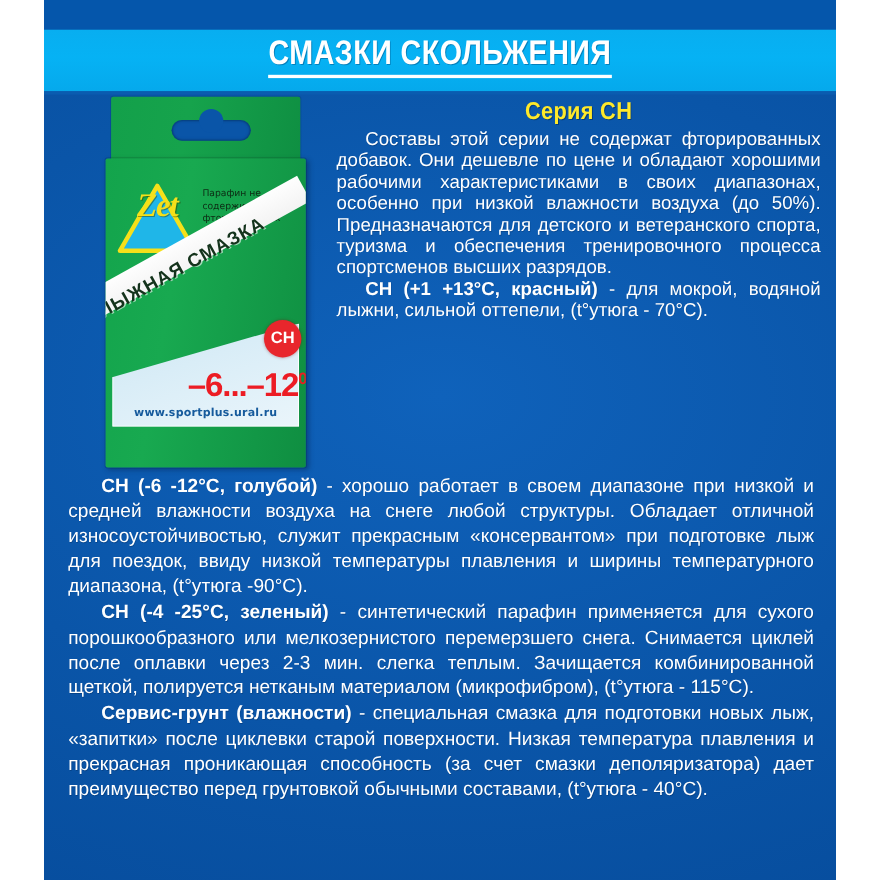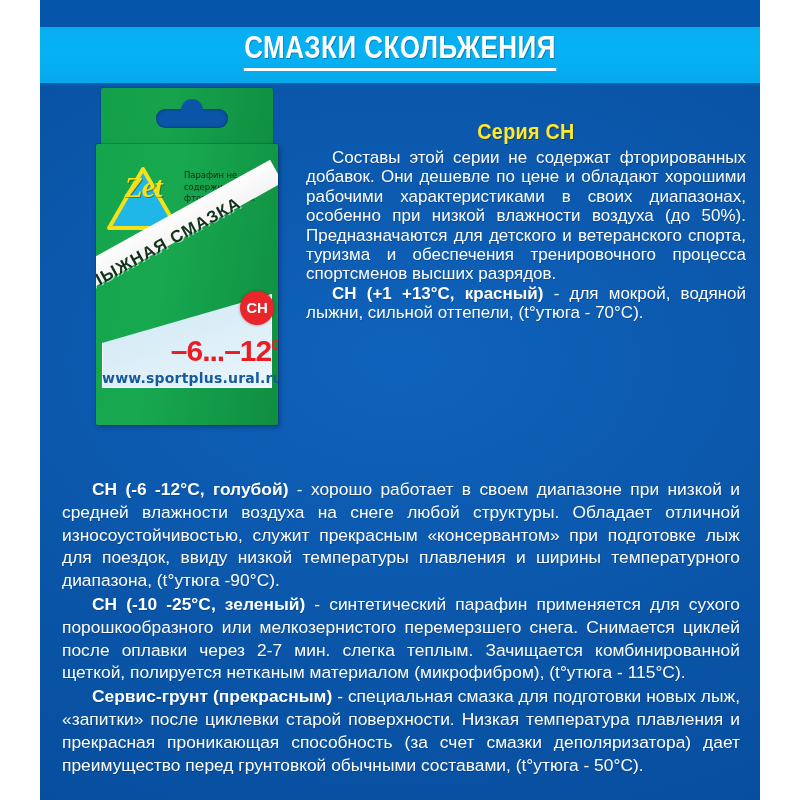--- a/index.html
+++ b/index.html
@@ -73,37 +73,37 @@
   .chbadge{position:absolute;left:144px;top:147px;width:34px;height:34px;border-radius:50%;
         background:#e8262c;box-shadow:0 0 3px rgba(120,0,0,.45);}
   .chbadge span{position:absolute;left:0;top:8px;width:34px;text-align:center;
         font-family:"Liberation Sans",sans-serif;font-weight:bold;font-size:15px;color:#ffffff;}
 
   .temprange{position:absolute;left:6px;top:190px;width:170px;text-align:center;
         font-family:"Liberation Sans",sans-serif;font-weight:bold;font-size:30px;
         color:#ec1c24;letter-spacing:-1px;padding-left:48px;}
   .temprange sup{font-size:15px;vertical-align:super;}
   .site{position:absolute;left:6px;top:226px;width:170px;text-align:center;
-        font-family:"DejaVu Sans",sans-serif;font-weight:bold;font-size:14px;color:#165a9c;
+        font-family:"DejaVu Sans",sans-serif;font-weight:bold;font-size:10px;color:#165a9c;
         letter-spacing:0.2px;}
 
   
-  .rightcol{position:absolute;left:266px;top:88px;width:440px;color:#ffffff;margin-top:31px;}
+  .rightcol{position:absolute;left:266px;top:88px;width:440px;color:#ffffff;}
   .serie{width:100%;text-align:center;
          font-family:"Liberation Sans Narrow","Liberation Sans",sans-serif;
          font-weight:bold;font-size:22px;color:#ffe92a;letter-spacing:0.3px;
          transform:scaleX(0.9);transform-origin:50% 50%;
          text-shadow:1px 1px 0 rgba(0,35,80,.5);margin-bottom:3px;}
   .rp{font-family:"Liberation Sans",sans-serif;font-size:17px;line-height:19.4px;
       color:#ffffff;text-align:justify;text-indent:26px;margin:0;
       text-shadow:0.5px 0.5px 0 rgba(0,30,70,.30);}
   .rp b{font-weight:bold;}
 
   
-  .fullcol{position:absolute;left:22px;top:430px;width:678px;color:#ffffff;margin-top:48px;}
+  .fullcol{position:absolute;left:22px;top:430px;width:678px;color:#ffffff;}
   .fp{font-family:"Liberation Sans Narrow","Liberation Sans",sans-serif;
       font-size:17.4px;line-height:22.8px;color:#ffffff;text-align:justify;
       text-indent:30px;margin:0 0 1px 0;
       text-shadow:0.5px 0.5px 0 rgba(0,30,70,.30);}
   .fp b{font-weight:bold;}
 </style>
 </head>
 <body>
 
 <div id="page">
@@ -150,18 +150,18 @@
     </div>
 
     <div class="rightcol">
       <div class="serie">Серия СН</div>
       <p class="rp">Составы этой серии не содержат фторированных добавок. Они дешевле по цене и обладают хорошими рабочими характеристиками в своих диапазонах, особенно при низкой влажности воздуха (до 50%). Предназначаются для детского и ветеранского спорта, туризма и обеспечения тренировочного процесса спортсменов высших разрядов.</p>
       <p class="rp"><b>СН (+1 +13°С, красный)</b><span> - для мокрой, водяной лыжни, сильной оттепели, (t°утюга - 70°С).</span></p>
     </div>
 
     <div class="fullcol">
       <p class="fp"><b>СН (-6 -12°С, голубой)</b><span> - хорошо работает в своем диапазоне при низкой и средней влажности воздуха на снеге любой структуры. Обладает отличной износоустойчивостью, служит прекрасным «консервантом» при подготовке лыж для поездок, ввиду низкой температуры плавления и ширины температурного диапазона, (t°утюга -90°С).</span></p>
-      <p class="fp"><b>СН (-10 -25°С, зеленый)</b><span> - синтетический парафин применяется для сухого порошкообразного или мелкозернистого перемерзшего снега. Снимается циклей после оплавки через 2-7 мин. слегка теплым. Зачищается комбинированной щеткой, полируется нетканым материалом (микрофибром), (t°утюга - 115°С).</span></p>
-      <p class="fp"><b>Сервис-грунт (прекрасным)</b><span> - специальная смазка для подготовки новых лыж, «запитки» после циклевки старой поверхности. Низкая температура плавления и прекрасная проникающая способность (за счет смазки деполяризатора) дает преимущество перед грунтовкой обычными составами, (t°утюга - 50°С).</span></p>
+      <p class="fp"><b>СН (-4 -25°С, зеленый)</b><span> - синтетический парафин применяется для сухого порошкообразного или мелкозернистого перемерзшего снега. Снимается циклей после оплавки через 2-3 мин. слегка теплым. Зачищается комбинированной щеткой, полируется нетканым материалом (микрофибром), (t°утюга - 115°С).</span></p>
+      <p class="fp"><b>Сервис-грунт (влажности)</b><span> - специальная смазка для подготовки новых лыж, «запитки» после циклевки старой поверхности. Низкая температура плавления и прекрасная проникающая способность (за счет смазки деполяризатора) дает преимущество перед грунтовкой обычными составами, (t°утюга - 40°С).</span></p>
     </div>
 
   </div>
 </div>
 
 </body></html>

